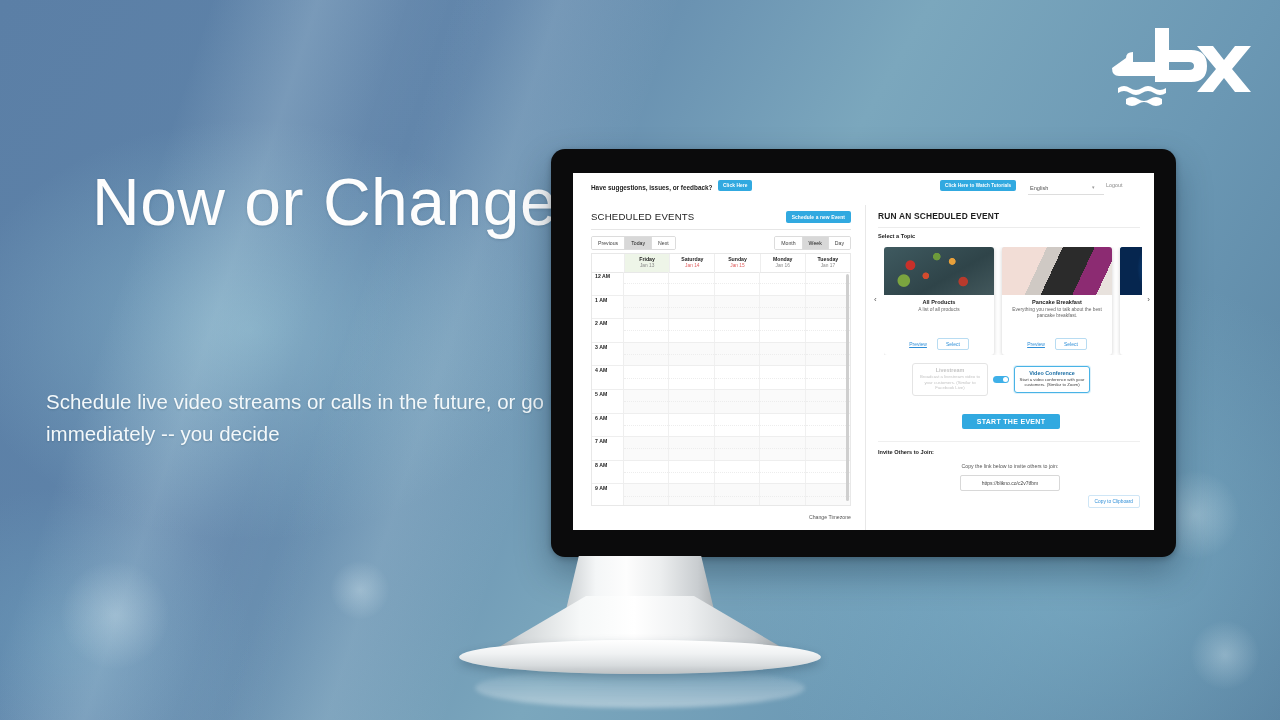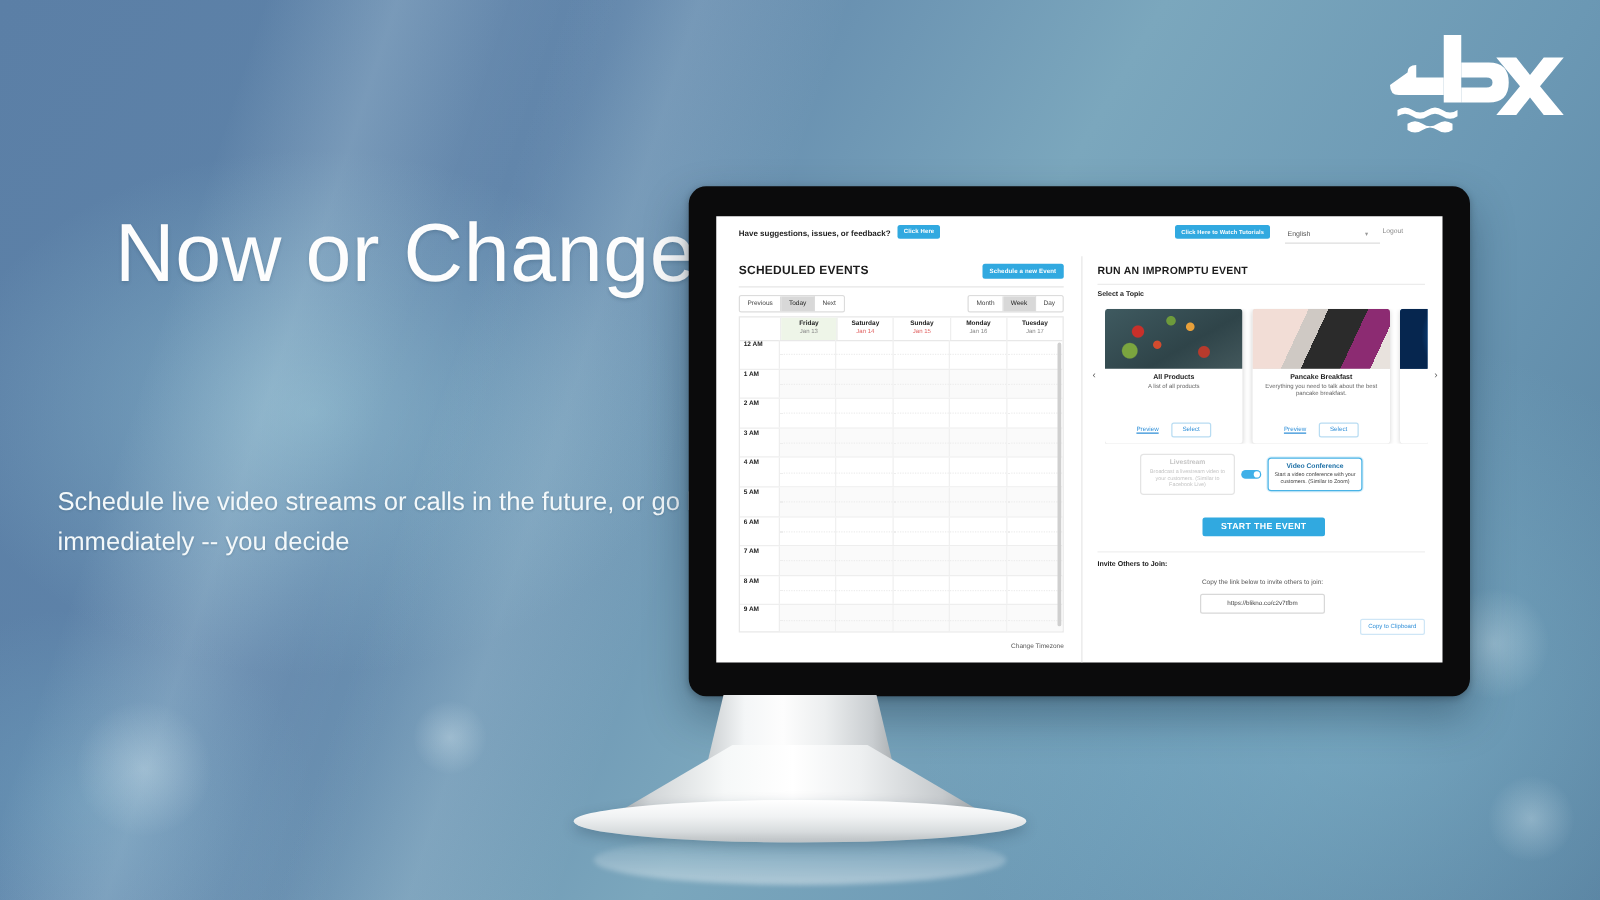--- a/index.html
+++ b/index.html
@@ -62,21 +62,21 @@
             font-family:"Liberation Sans",sans-serif;letter-spacing:.1px;cursor:pointer;}
   #feedback-btn{position:absolute;left:145px;top:7px;height:11px;padding:0 5px;font-size:4.8px;}
   #tutorial-btn{position:absolute;left:367px;top:7px;height:11px;padding:0 5px;font-size:4.6px;}
   #lang-select{position:absolute;left:455px;top:8px;width:72px;height:11px;
       border:none;border-bottom:1px solid #ddd;font-size:5.6px;color:#555;background:transparent;
       font-family:"Liberation Sans",sans-serif;}
   #lang-caret{position:absolute;left:519px;top:11px;font-size:5px;color:#999;}
   #logout{position:absolute;left:533px;top:9px;font-size:5.4px;color:#8a8a8a;white-space:nowrap;}
   
   #leftpane{position:absolute;left:0;top:32px;width:292px;bottom:0;border-right:1px solid #e8e8e8;}
-  #sched-title{position:absolute;left:18px;top:6px;font-size:9.6px;font-weight:bold;color:#1c1c1c;letter-spacing:.2px;text-align:right;}
+  #sched-title{position:absolute;left:18px;top:6px;font-size:9.6px;font-weight:normal;color:#1c1c1c;letter-spacing:.2px;text-align:right;}
   #sched-btn{position:absolute;right:14px;top:6px;height:12px;padding:0 6px;font-size:4.9px;}
   #title-rule{position:absolute;left:18px;right:14px;top:24px;height:1px;background:#e6e6e6;}
   .navgroup{position:absolute;display:flex;border:1px solid #dcdcdc;border-radius:2px;overflow:hidden;}
   #nav-left{left:18px;top:31px;}
   #nav-right{right:14px;top:31px;}
   .navbtn{padding:3px 6px;font-size:5.2px;color:#444;background:#fff;border-right:1px solid #dcdcdc;cursor:pointer;white-space:nowrap;}
   .navbtn:last-child{border-right:none;}
   .navbtn.active{background:#d8d8d8;color:#222;}
   #cal{position:absolute;left:18px;right:14px;top:48px;bottom:24px;border:1px solid #e8e8e8;background:#fff;overflow:hidden;}
   #cal-head{display:flex;height:18px;border-bottom:1px solid #e8e8e8;}
@@ -307,21 +307,21 @@
                 <div class="hcell"></div>
                 <div class="hcell"></div>
               </div>
             </div>
           <div id="cal-sb"></div>
         </div>
         <div id="tz">Change Timezone</div>
       </div>
 
       <div id="rightpane">
-        <div id="imp-title">RUN AN IMPROMPTU EVENT</div>
+        <div id="imp-title">RUN AN SCHEDULED EVENT</div>
         <div id="imp-rule"></div>
         <div id="select-topic">Select a Topic</div>
 
         <div id="carousel">
           <div id="arrow-l">‹</div>
           <div id="arrow-r">›</div>
           <div id="cards">
 
             <div class="card">
               <div class="thumb t1"></div>

